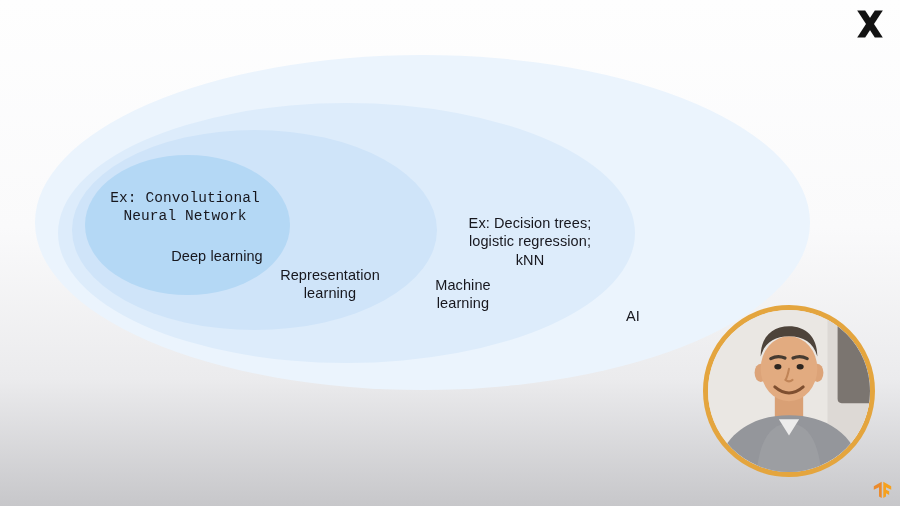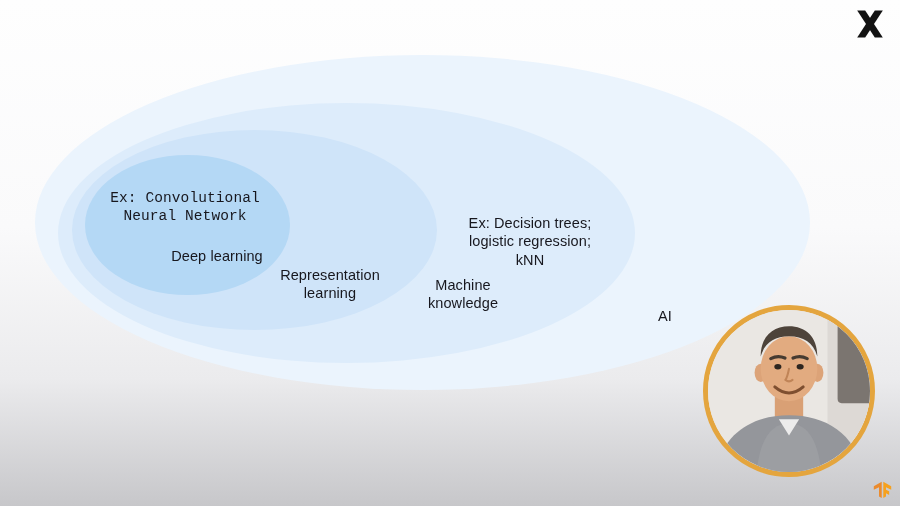--- a/index.html
+++ b/index.html
@@ -22,21 +22,21 @@
     text-align: center; font-size: 14.5px; line-height: 1.27;
     color: #17171e; white-space: pre-line; letter-spacing: 0.1px;
   }
   .t-dl-ex  { left: 185px; top: 189px; font-family: Liberation Mono, monospace; }
   .t-dl     { left: 185px; top: 247px; margin-left: 32px; }
   .t-rep-ex { left: 358px; top: 189px; }
   .t-rep    { left: 330px; top: 266px; }
   .t-ml-ex  { left: 530px; top: 189px; margin-top: 25px; }
   .t-ml     { left: 463px; top: 276px; }
   .t-ai-ex  { left: 713px; top: 189px; }
-  .t-ai     { left: 633px; top: 307px; margin-left: 32px; }
+  .t-ai     { left: 633px; top: 307px; }
 
   .brand { position: absolute; top: 8px; right: 13px; width: 34px; height: 32px; }
   .brand svg { width: 100%; height: 100%; display: block; }
 
   .webcam {
     position: absolute; left: 703px; top: 305px;
     width: 172px; height: 172px; box-sizing: border-box;
     border-radius: 50%; border: 5px solid #e4a53e;
     overflow: hidden; background: #eae7e3;
   }
@@ -57,21 +57,21 @@
 
   <div class="lbl t-dl-ex">Ex: Convolutional
 Neural Network</div>
   <div class="lbl t-dl">Deep learning</div>
   <div class="lbl t-rep">Representation
 learning</div>
   <div class="lbl t-ml-ex">Ex: Decision trees;
 logistic regression;
 kNN</div>
   <div class="lbl t-ml">Machine
-knowledge</div>
+learning</div>
   <div class="lbl t-ai">AI</div>
 
   <div class="brand">
     <svg viewBox="0 0 40 40" aria-hidden="true">
       <path d="M4 3 h10 l22 34 h-10 z" fill="#121212"></path>
       <path d="M36 3 h-10 l-22 34 h10 z" fill="#121212"></path>
     </svg>
   </div>
 
   <div class="webcam">

